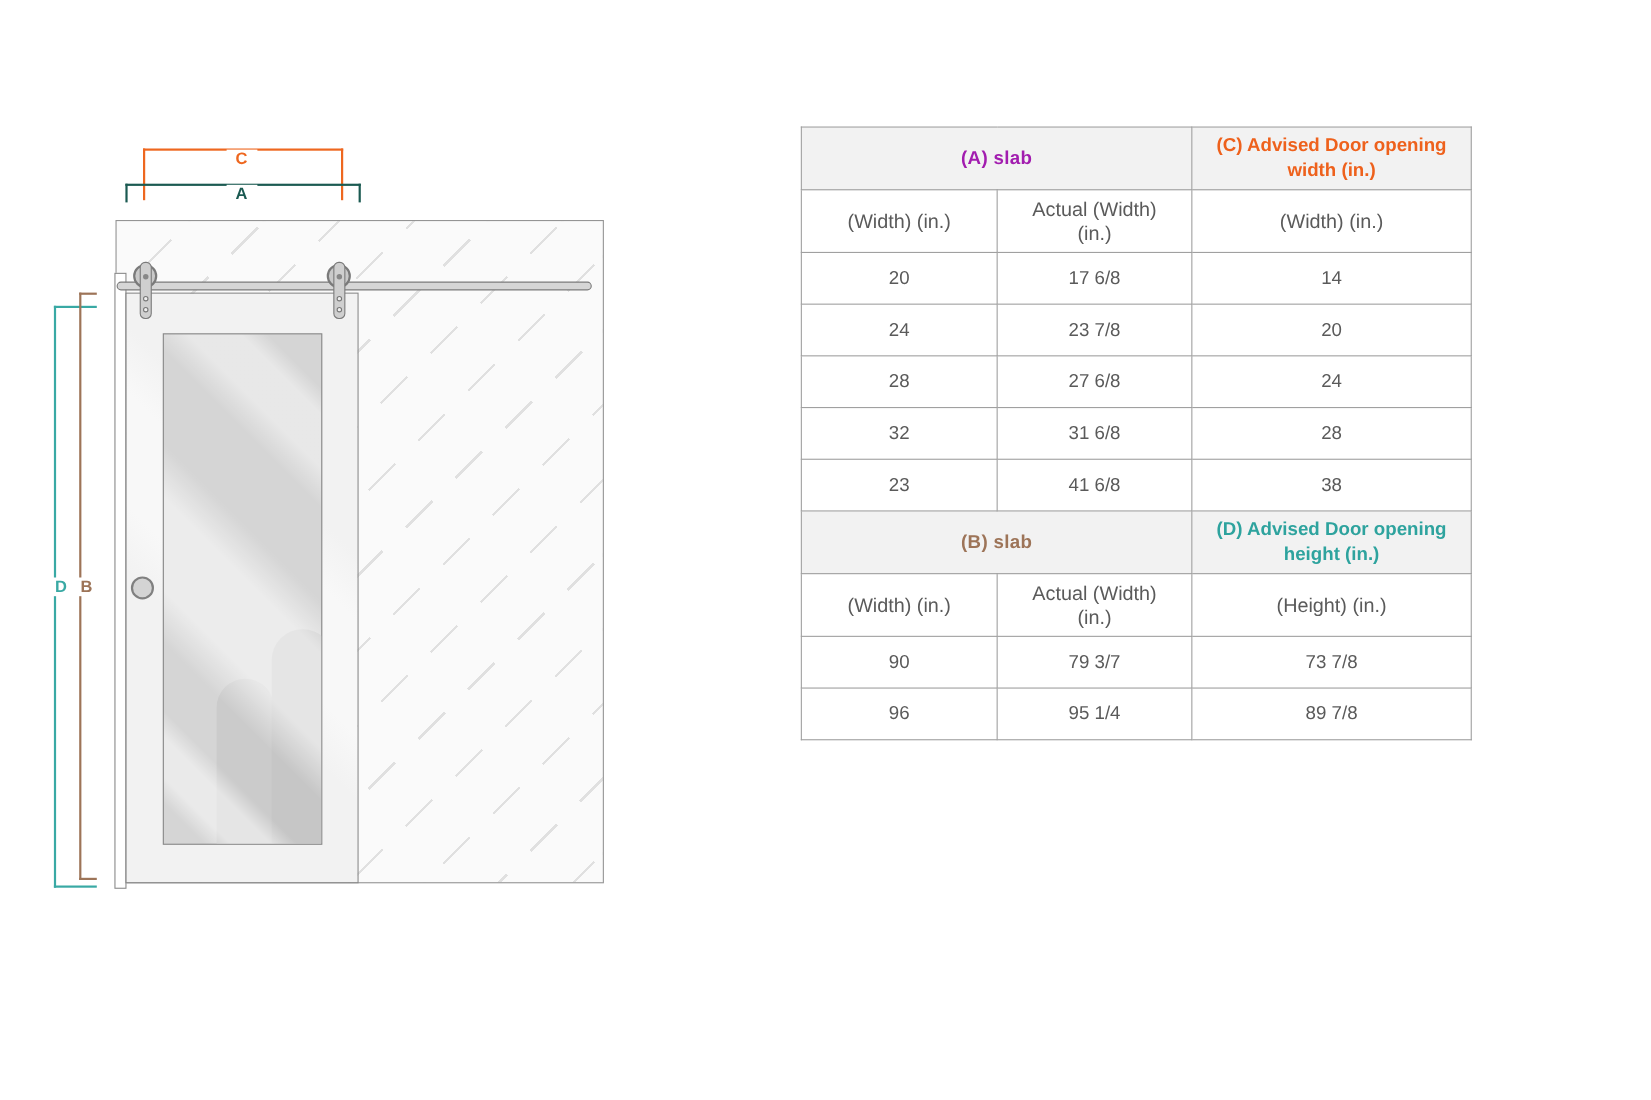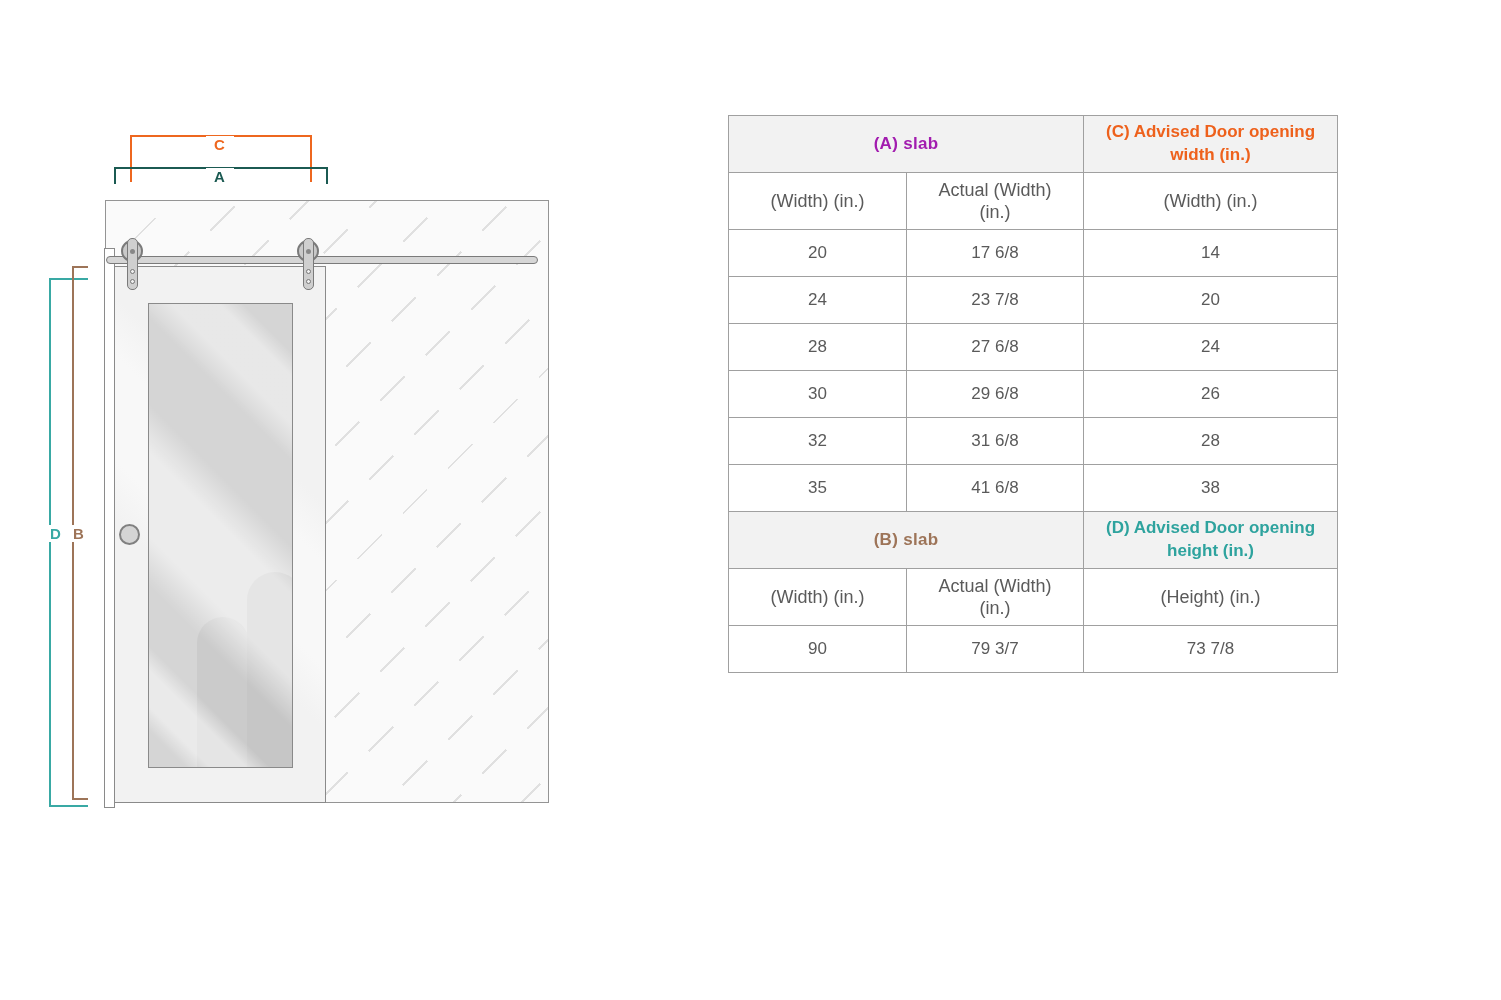--- a/index.html
+++ b/index.html
@@ -182,45 +182,45 @@
       <td>24</td>
       <td>23 7/8</td>
       <td>20</td>
     </tr>
     <tr class="drow">
       <td>28</td>
       <td>27 6/8</td>
       <td>24</td>
     </tr>
     <tr class="drow">
-      <td>30</td>
-      <td>29 6/8</td>
-      <td>26</td>
-    </tr>
-    <tr class="drow">
       <td>32</td>
       <td>31 6/8</td>
       <td>28</td>
     </tr>
     <tr class="drow">
-      <td>35</td>
+      <td>23</td>
       <td>41 6/8</td>
       <td>38</td>
     </tr>
 
     <tr class="hrow">
       <td colspan="2" class="sec-title title-b">(B) slab</td>
       <td class="advised advised-d">(D) Advised Door opening height (in.)</td>
     </tr>
     <tr class="hrow subhead">
       <td>(Width) (in.)</td>
       <td>Actual (Width) (in.)</td>
       <td>(Height) (in.)</td>
     </tr>
     <tr class="drow">
       <td>90</td>
       <td>79 3/7</td>
       <td>73 7/8</td>
     </tr>
+    <tr class="drow">
+      <td>96</td>
+      <td>95 1/4</td>
+      <td>89 7/8</td>
+    </tr>
   </tbody>
     </table>
 
 </div>
 
 </body></html>

